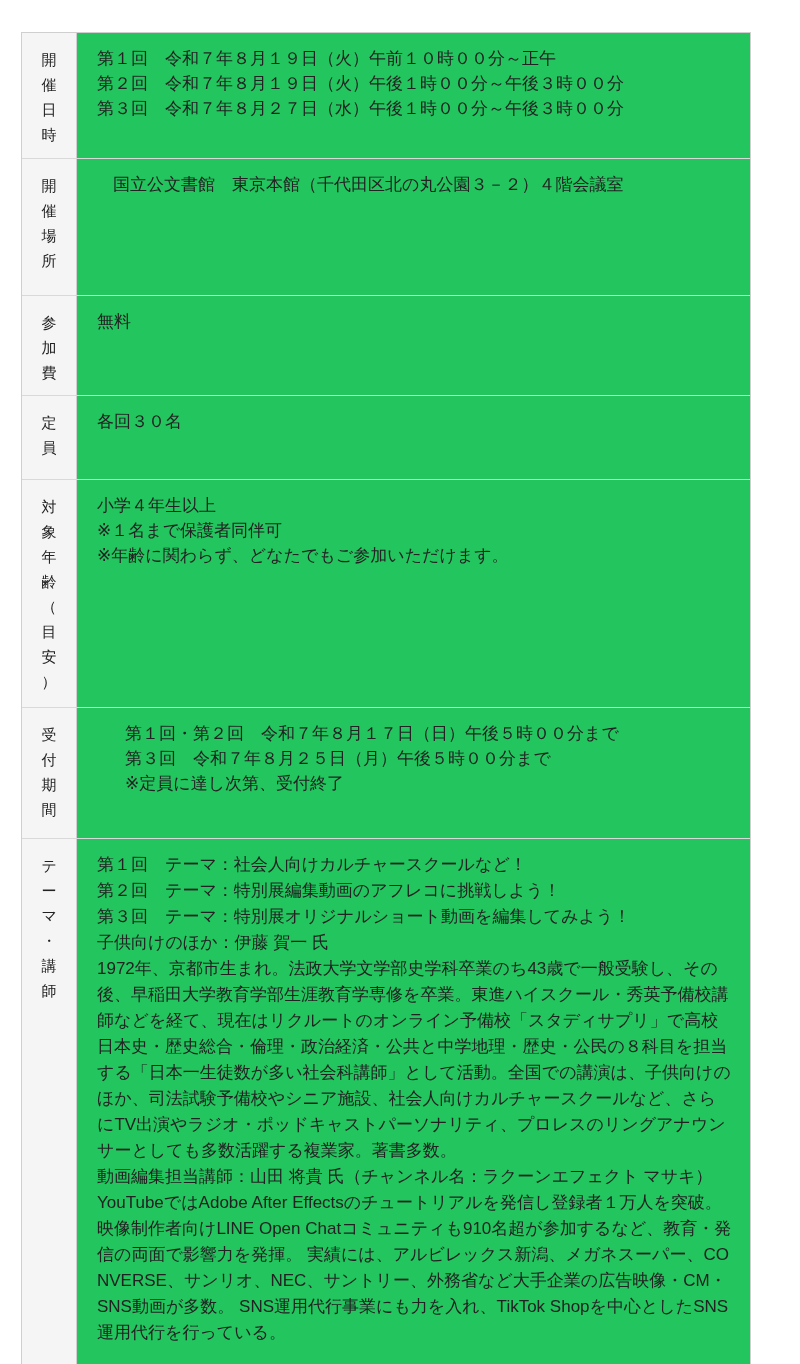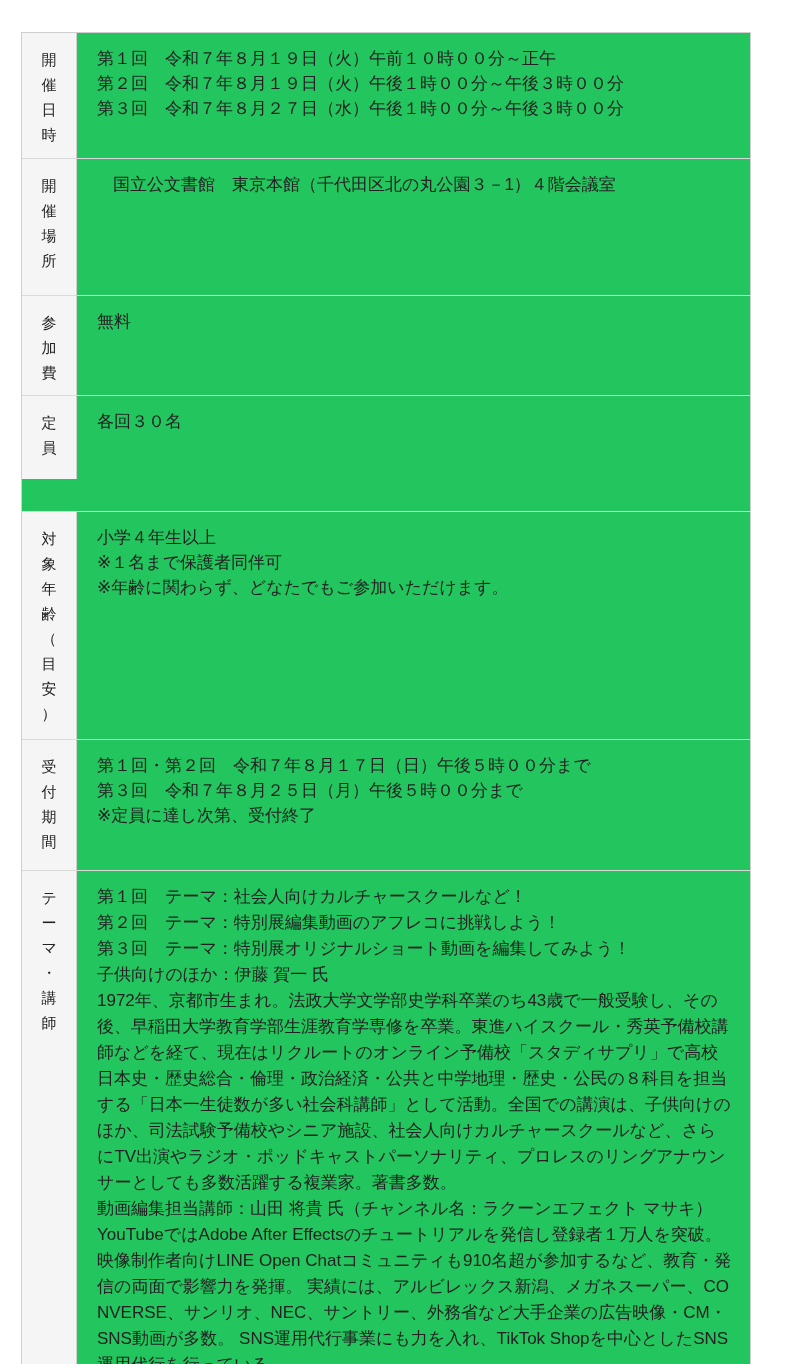--- a/index.html
+++ b/index.html
@@ -55,22 +55,22 @@
   .line {
     min-height: 25px;
     word-break: break-all;
     line-break: anywhere;
   }
   
   .row-1 { min-height: 125px; }
   .row-2 { min-height: 137px; gap: 16px; }
   .row-3 { min-height: 93px;  }
   .row-4 { min-height: 84px;  }
-  .row-5 { min-height: 228px; margin-top: 32px; }
-  .row-6 { min-height: 131px; }
+  .row-5 { min-height: 228px; }
+  .row-6 { min-height: 131px; gap: 28px; }
   .row-7 { min-height: 502px; }
   .row-7 .content-cell .line { line-height: 26px; min-height: 26px; }
 </style>
 </head>
 <body>
 
 <div class="page">
   <div class="info-table">
 
     <div class="row row-1">
@@ -82,21 +82,21 @@
         <div class="line">第２回　令和７年８月１９日（火）午後１時００分～午後３時００分</div>
         <div class="line">第３回　令和７年８月２７日（水）午後１時００分～午後３時００分</div>
       </div>
     </div>
 
     <div class="row row-2">
       <div class="label-cell">
         <span class="label-text">開催場所</span>
       </div>
       <div class="content-cell">
-        <div class="line">国立公文書館　東京本館（千代田区北の丸公園３－1）４階会議室</div>
+        <div class="line">国立公文書館　東京本館（千代田区北の丸公園３－２）４階会議室</div>
       </div>
     </div>
 
     <div class="row row-3">
       <div class="label-cell">
         <span class="label-text">参加費</span>
       </div>
       <div class="content-cell">
         <div class="line">無料</div>
       </div>

